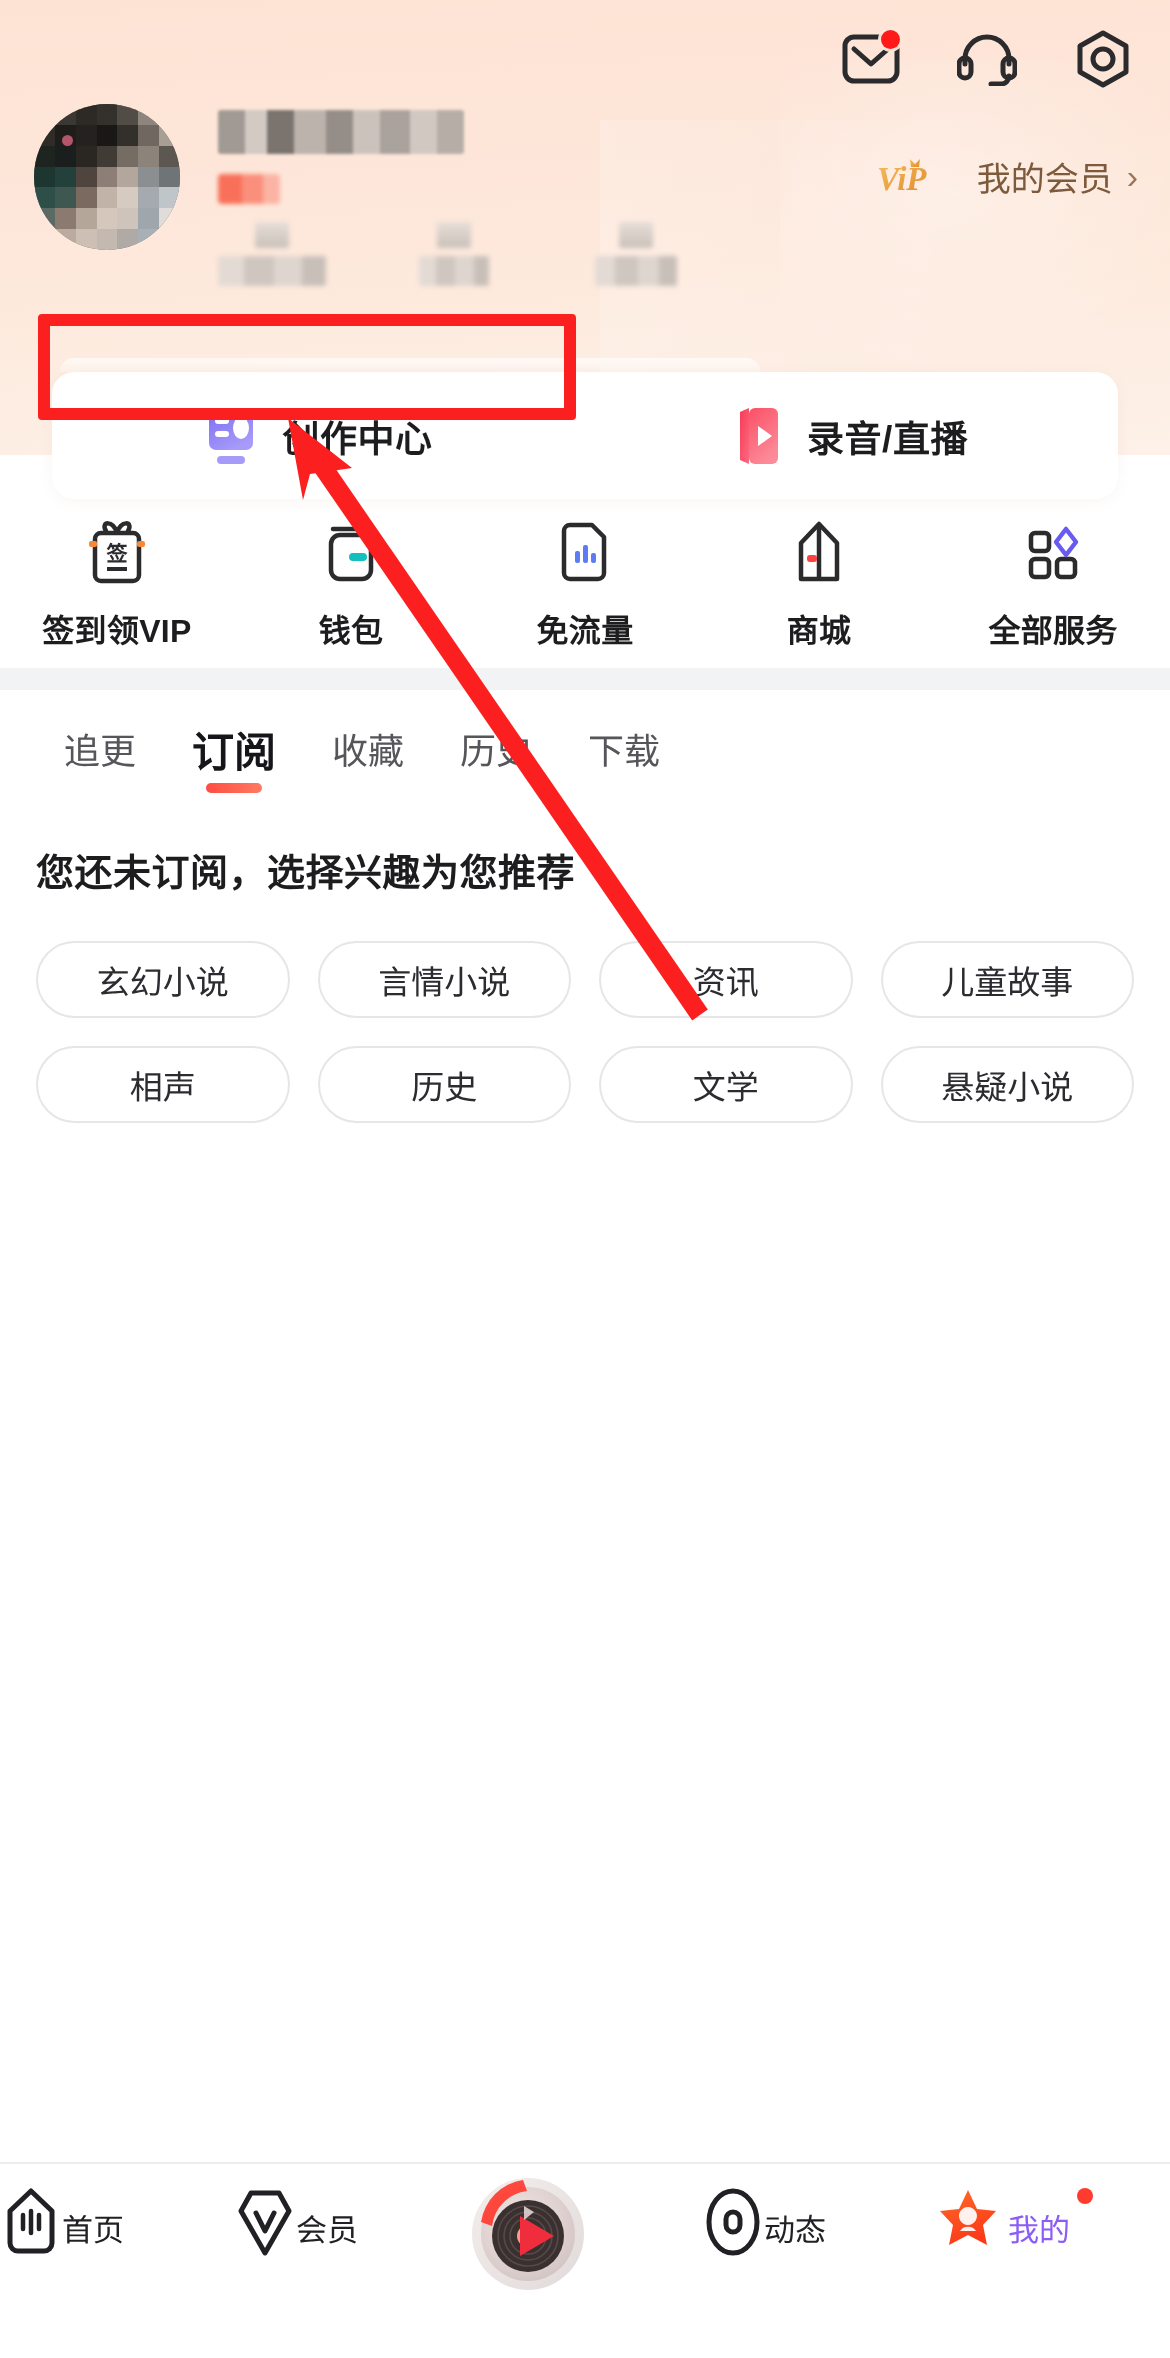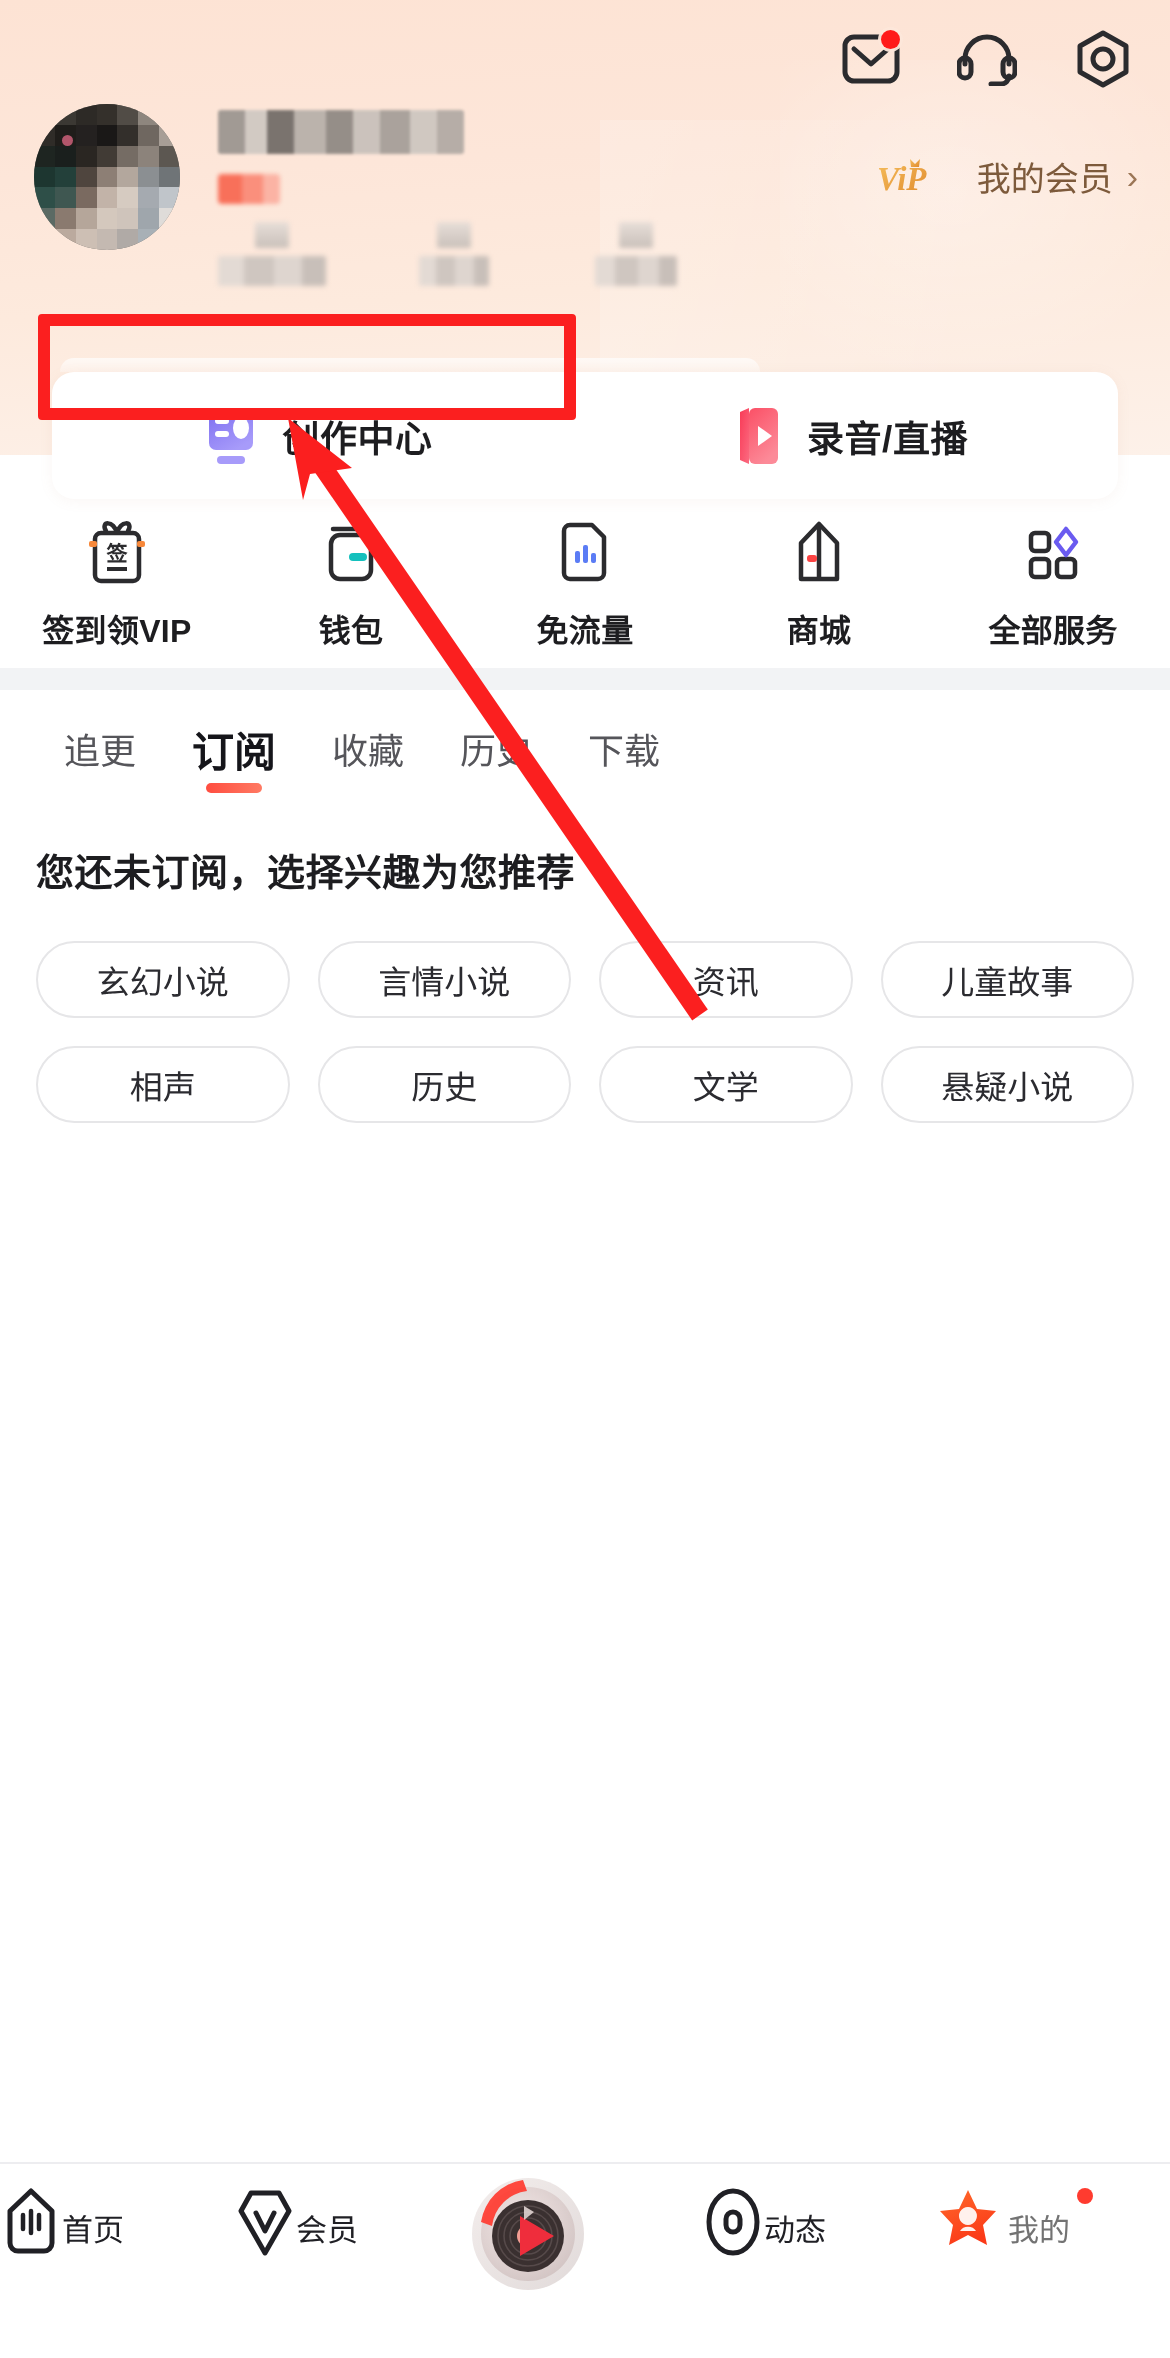--- a/index.html
+++ b/index.html
@@ -145,21 +145,21 @@
 
   
   .bottom-nav {
     position:absolute; left:0; bottom:0; width:1170px; height:196px;
     background:#ffffff; border-top:2px solid #ededf0;
     display:flex; align-items:flex-start; padding-top:22px;
   }
   .nav-item { flex:1; display:flex; align-items:center; position:relative; }
   .nav-ico { height:74px; display:flex; align-items:center; justify-content:center; }
   .nav-label { margin-top:8px; font-size:31px; color:#202025; font-weight:500; }
-  .nav-item.active .nav-label { color:#737373;font-family:Liberation Mono, monospace; }
+  .nav-item.active .nav-label { color:#8b5cf6;font-family:Liberation Mono, monospace; }
   .nav-dot { position:absolute; right:calc(50% - 40px); top:2px; width:16px; height:16px; border-radius:50%; background:#ff3b2f; }
   .nav-center { width:120px; height:120px; margin-top:-12px; position:relative; }
 
   
   .annot-box {
     position:absolute; left:38px; top:314px; width:538px; height:106px;
     border:12px solid #fb1f1f; border-radius:4px; z-index:20;
     pointer-events:none;
   }
   .annot-arrow { position:absolute; left:0; top:0; width:1170px; height:2358px; z-index:19; pointer-events:none; }

